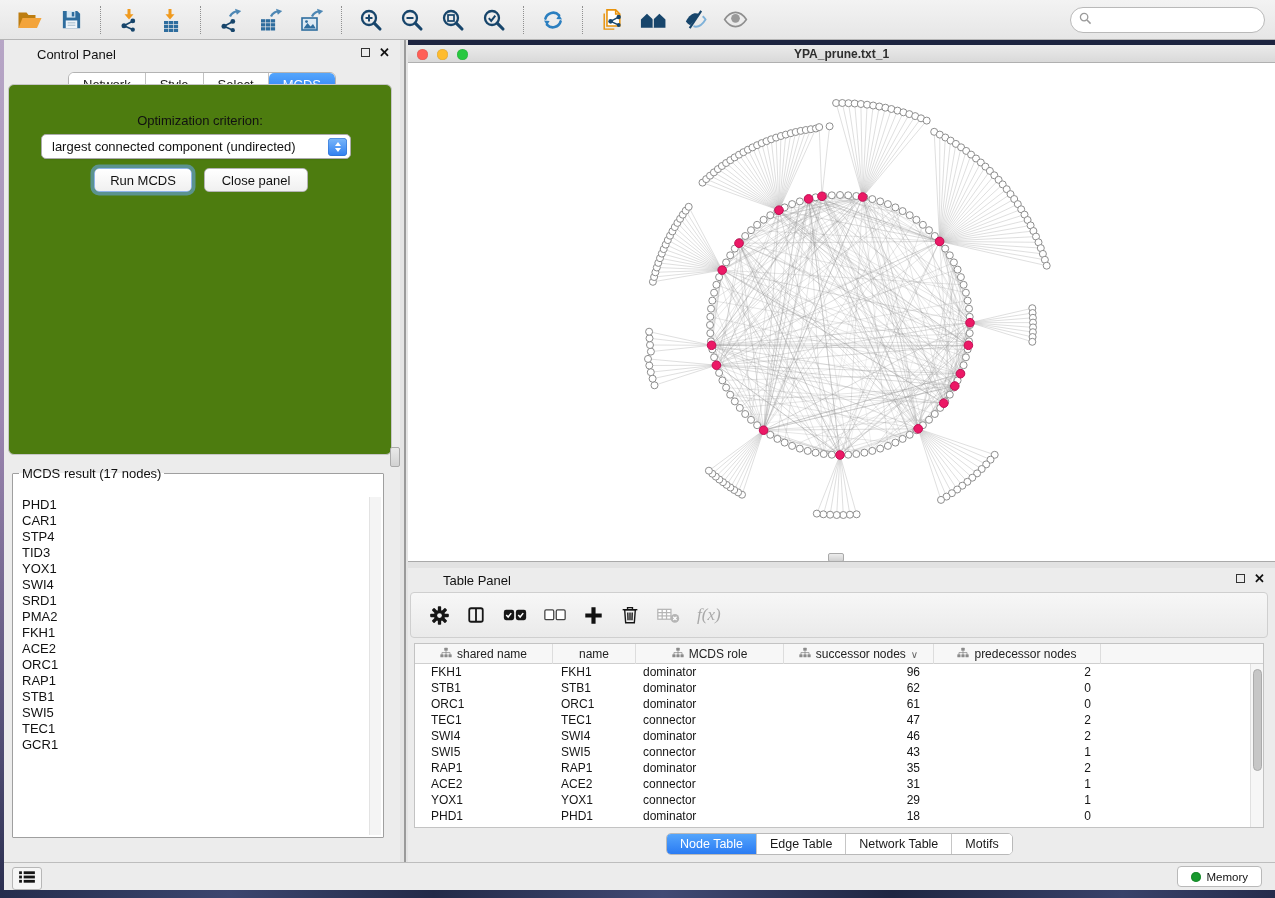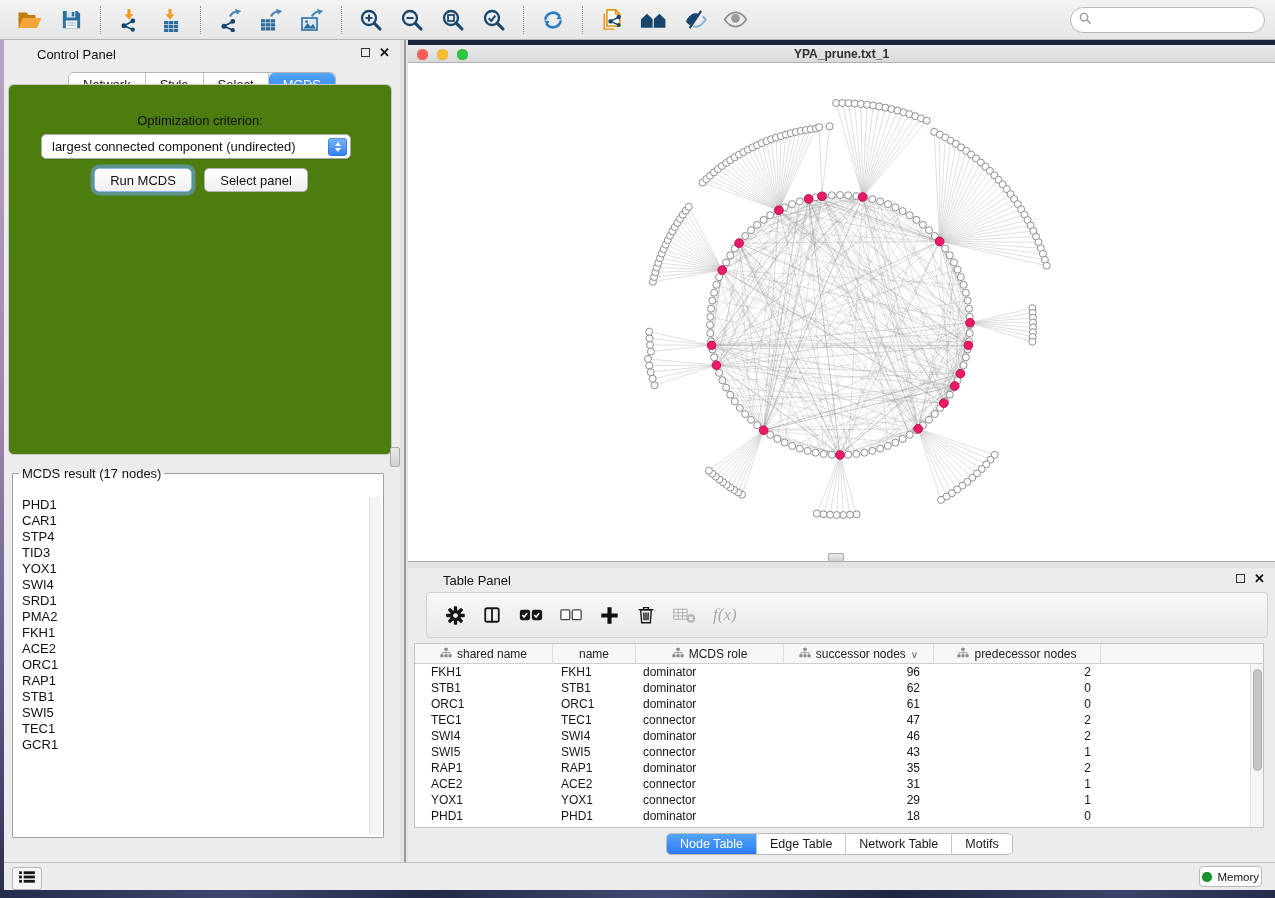--- a/index.html
+++ b/index.html
@@ -84,21 +84,21 @@
   .net-titlebar { position:absolute; left:0; top:0; right:0; height:18px;
     background:linear-gradient(#ebebeb,#d9d9d9); border-bottom:1px solid #b0b0b0;
     display:flex; align-items:center; justify-content:center; }
   .net-title { font-size:12px; font-weight:700; color:#2e2e2e; }
   .traffic { position:absolute; left:9px; top:3.5px; display:flex; gap:9px; }
   .tl { width:11px; height:11px; border-radius:50%; box-shadow:inset 0 0 1px rgba(0,0,0,.35); }
   .net-canvas { position:absolute; left:0; top:18px; right:0; bottom:0; background:#fff; }
 
   
   .table-panel { position:absolute; left:408px; top:568px; width:867px; height:294px; background:#ececec; }
-  .tp-toolbar { position:absolute; left:18px; right:7px; top:24px; height:46px;
+  .tp-toolbar { position:absolute; left:2px; right:7px; top:24px; height:46px;
     background:linear-gradient(#f7f7f7,#eaeaea); border:1px solid #cfcfcf; border-radius:4px;
     display:flex; align-items:center; gap:17px; padding-left:18px; }
   .tp-btn { display:flex; align-items:center; justify-content:center; min-width:20px; height:24px; }
   .fx-label { font-family:"Liberation Serif", serif; font-style:italic; font-size:17px; color:#a9a9a9; }
   .tp-table { position:absolute; left:6px; right:11px; top:75px; height:185px;
     background:#fff; border:1px solid #c3c3c3; overflow:hidden; }
   .tbl-header { position:absolute; left:0; right:0; top:0; height:20px; background:#f7f7f7;
     border-bottom:1px solid #cfcfcf; display:flex; }
   .th { height:20px; display:flex; align-items:center; justify-content:center; gap:5px;
     font-size:12px; color:#222; border-right:1px solid #ddd; }
@@ -114,21 +114,21 @@
     display:flex; align-items:center; background:#fff; }
   .tp-tab:last-child { border-right:none; }
   .tp-tab.selected { background:linear-gradient(#54a5fc,#2a7bf3); color:#fff; }
 
   
   .statusbar { position:absolute; left:4px; top:862px; width:1271px; height:28px;
     background:#ececec; border-top:1px solid #bdbdbd; }
   .list-btn { position:absolute; left:8px; top:4px; width:30px; height:23px;
     background:#f6f6f6; border:1px solid #b7b7b7; border-radius:3px;
     display:flex; align-items:center; justify-content:center; }
-  .memory-btn { position:absolute; right:13px; top:3px; height:21px; padding:0 2px;
+  .memory-btn { position:absolute; right:13px; top:3px; height:21px; padding:0 13px;
     background:#fff; border:1px solid #b9b9b9; border-radius:4px;
     display:flex; align-items:center; gap:5px; font-size:11.5px; color:#111; }
   .mem-dot { width:10px; height:10px; border-radius:50%; background:#189a2f; box-shadow:inset 0 0 2px #0d6e1e; }
 </style>
 </head>
 <body>
 
 <div class="screen">
 
   <div class="toolbar">
@@ -333,21 +333,21 @@
     <div class="cp-inner">
       <div class="opt-label">Optimization criterion:</div>
       <div class="dropdown">
         <span>largest connected component (undirected)</span>
         <span class="stepper">
             <span class="tri-up"></span>
             <span class="tri-down"></span>
           </span>
       </div>
       <div class="mac-btn btn-run">Run MCDS</div>
-      <div class="mac-btn btn-close">Select panel</div>
+      <div class="mac-btn btn-close">Close panel</div>
     </div>
     <fieldset class="mcds-fieldset">
       <legend>MCDS result (17 nodes)</legend>
       <div class="mcds-list" id="mcds-list">
           <div class="mcds-item">PHD1</div>
           <div class="mcds-item">CAR1</div>
           <div class="mcds-item">STP4</div>
           <div class="mcds-item">TID3</div>
           <div class="mcds-item">YOX1</div>
           <div class="mcds-item">SWI4</div>

